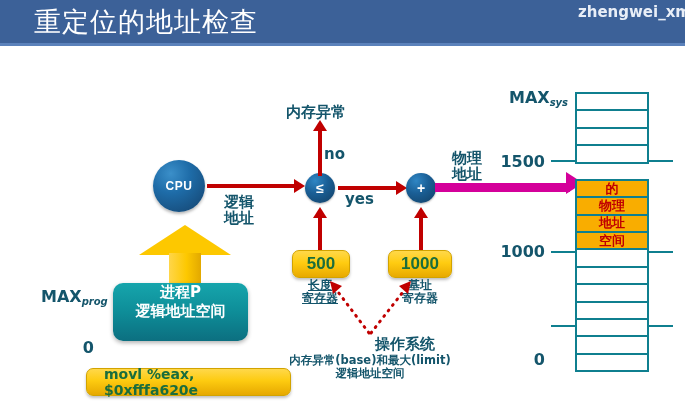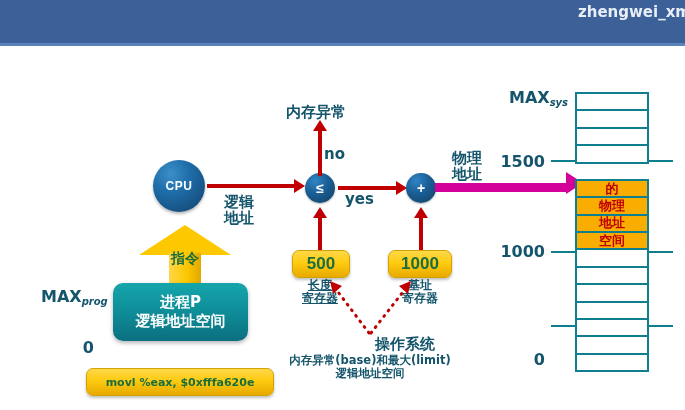--- a/index.html
+++ b/index.html
@@ -197,43 +197,43 @@
     height: 58px;
     border-radius: 10px;
     background: linear-gradient(180deg, #16a5ac 0%, #0e8d98 50%, #0c6f80 100%);
     box-shadow: 0 2px 4px rgba(0,0,0,0.3);
     color: #ffffff;
     font-weight: bold;
     font-size: 15px;
     display: flex;
     flex-direction: column;
     align-items: center;
-    justify-content: center;
     line-height: 1.25;
     font-family: "DejaVu Sans", "Liberation Sans", sans-serif;
   }
 
   
   .movl {
     position: absolute;
     left: 86px;
     top: 368px;
     width: 186px;
     height: 26px;
     border-radius: 7px;
     background: linear-gradient(180deg, #ffd84a 0%, #fdcb10 45%, #e6a800 100%);
     border: 1px solid #d2a300;
     box-shadow: 0 2px 3px rgba(0,0,0,0.25);
     color: #1a6d3c;
     font-weight: bold;
-    font-size: 11px;
+    font-size: 14px;
     display: flex;
     align-items: center;
     justify-content: center;
     font-family: "DejaVu Sans", "Liberation Sans", sans-serif;
+    padding-left: 17px;
   }
 
   
   .maxlbl {
     position: absolute;
     color: #14556b;
     font-weight: bold;
     font-size: 16px;
     font-family: "DejaVu Sans", "Liberation Sans", sans-serif;
     white-space: nowrap;
@@ -287,20 +287,21 @@
 
   
   .dots { position: absolute; left: 0; top: 0; }
 </style>
 </head>
 <body>
 
 <div id="slide">
 
   <div class="titlebar">
+    <div class="title-text">重定位的地址检查</div>
     <div class="watermark">zhengwei_xm</div>
   </div>
 
   <div class="cpu">CPU</div>
 
   <div class="red-line red-h" style="left:207px; top:184px; width:88px;"></div>
   <div class="arrow-r" style="left:294px; top:179px;"></div>
 
   <div class="lbl" style="left:224px; top:150px; font-size:15px; text-align:center;margin-top:44px;">逻辑
 地址</div>
@@ -345,21 +346,20 @@
   </svg>
 
   <div class="lbl" style="left:305px; top:336px; width:130px; font-size:15px; text-align:right;">操作系统</div>
   <div class="lbl" style="left:280px; top:354px; width:180px; font-size:11.5px; text-align:center;">内存异常(base)和最大(limit)</div>
   <div class="lbl" style="left:280px; top:367px; width:180px; font-size:11.5px; text-align:center;">逻辑地址空间</div>
 
   <div class="instr-arrow">
     <div class="head"></div>
     <div class="shaft"></div>
   </div>
-  <div class="instr-label">指令</div>
 
   <div class="proc-box">
     <span>进程P</span>
     <span>逻辑地址空间</span>
   </div>
 
   <div class="maxlbl" style="left:41px; top:287px;">
     <span>MAX</span><sub>prog</sub>
   </div>
   <div class="axisnum" style="left:72px; top:338px; width:22px;">0</div>

